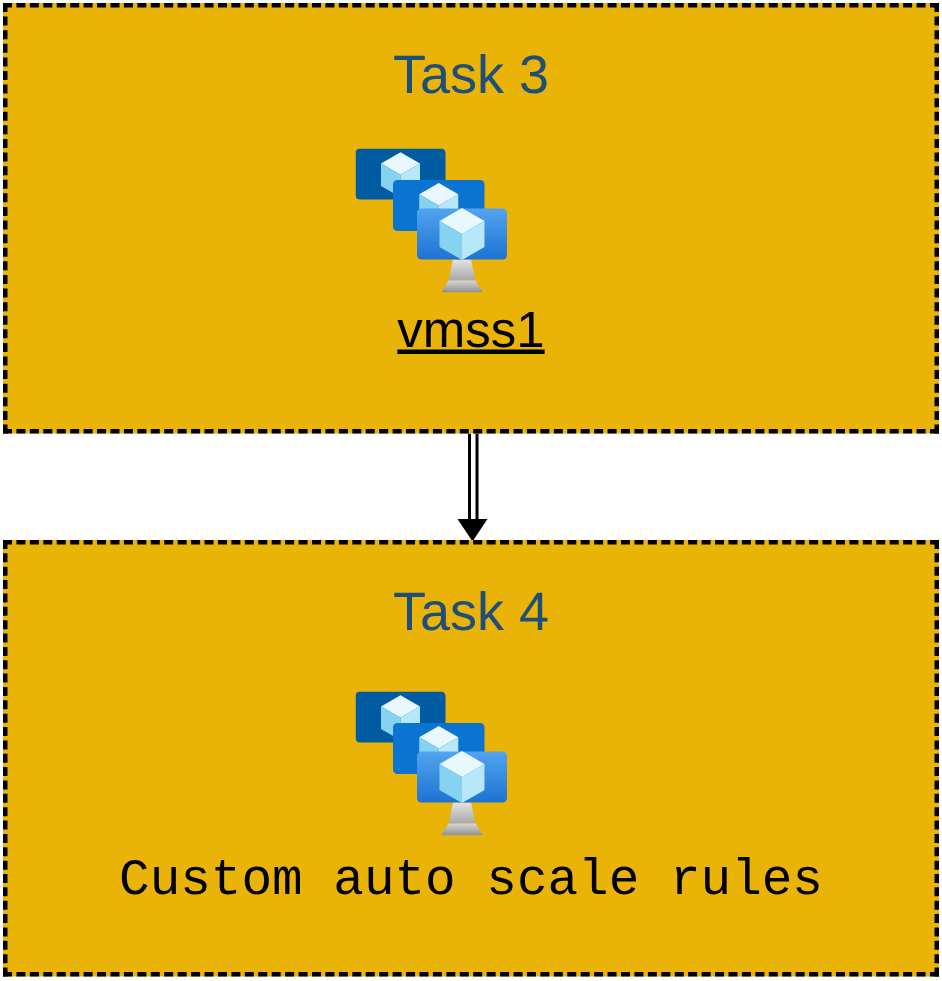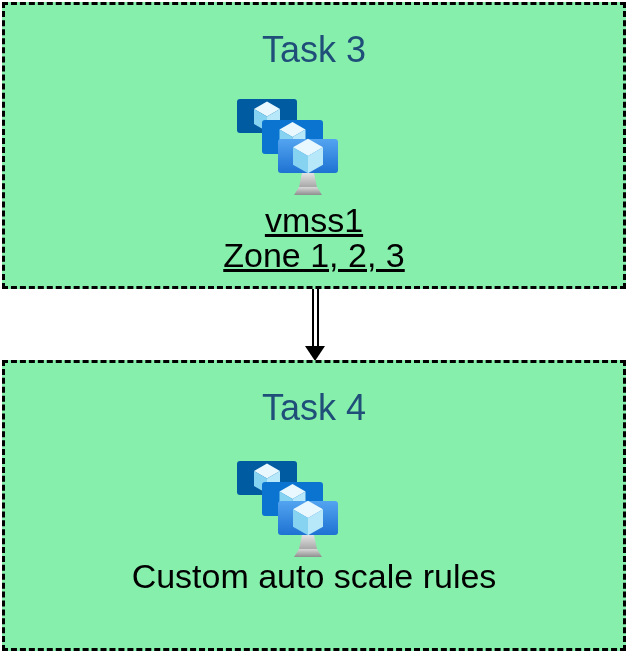--- a/index.html
+++ b/index.html
@@ -12,21 +12,21 @@
     position: relative;
     background: #ffffff;
     font-family: "Liberation Sans", "DejaVu Sans", sans-serif;
     overflow: hidden;
   }
   .task-box {
     position: absolute;
     left: 2px;
     width: 624px;
     box-sizing: border-box;
-    background: #86efac;
+    background: #eab308;
     border: 3px dashed #000000;
     display: flex;
     flex-direction: column;
     align-items: center;
   }
   #task3-box { top: 2px;   height: 287px; }
   #task4-box { top: 360px; height: 291px; }
 
   .task-title {
     font-size: 36px;
@@ -49,22 +49,23 @@
     text-align: center;
     margin-top: 8px;
     white-space: nowrap;
     text-decoration: underline;
   }
   .caption {
     font-size: 34px;
     line-height: 35px;
     color: #000000;
     text-align: left;
-    margin-top: 2px;
+    margin-top: 14px;
     white-space: nowrap;
+    font-family: Liberation Mono, monospace;
   }
   #connector-arrow {
     position: absolute;
     left: 302px;
     top: 289px;
     width: 26px;
     height: 72px;
   }
   .svg-defs { position: absolute; width: 0; height: 0; }
 </style>
@@ -108,21 +109,20 @@
   </defs>
 </svg>
 
 <div class="task-box" id="task3-box">
   <div class="task-title">Task 3</div>
   <svg class="vmss-icon" width="101" height="96" viewBox="0 0 101 96">
     <use href="#vmss-icon-def"></use>
   </svg>
   <div class="body-lines">
     <div>vmss1</div>
-    <div>Zone 1, 2, 3</div>
   </div>
 </div>
 
 <svg id="connector-arrow" viewBox="0 0 26 72">
   <rect x="10" y="0" width="2" height="59" fill="#000000"></rect>
   <rect x="15" y="0" width="2" height="59" fill="#000000"></rect>
   <polygon points="3,57 23,57 13,72" fill="#000000"></polygon>
 </svg>
 
 <div class="task-box" id="task4-box">

